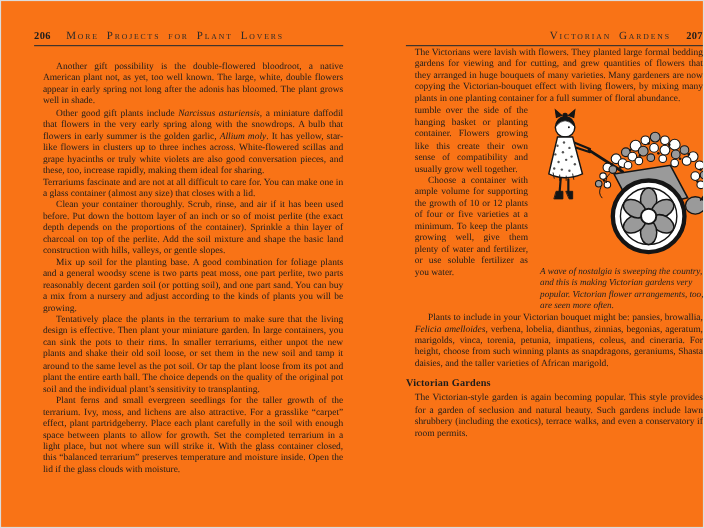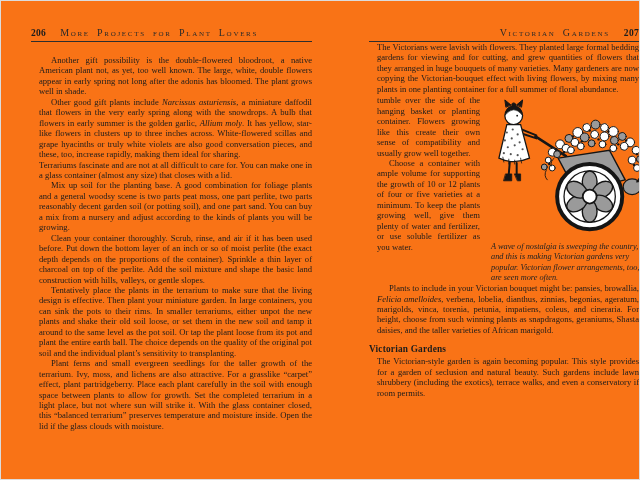--- a/index.html
+++ b/index.html
@@ -48,22 +48,22 @@
     <div class="runhead">
       <span class="pagenum">206</span>
       <span class="rh-title">More Projects for Plant Lovers</span>
     </div>
     <div class="bodytext bodyblock firstpara">
       <p class="indent">Another gift possibility is the double-flowered bloodroot, a native American plant not, as yet, too well known. The large, white, double flowers appear in early spring not long after the adonis has bloomed. The plant grows well in shade.</p>
       <p class="indent"><span>Other good gift plants include </span><i>Narcissus asturiensis</i><span>, a miniature daffodil that flowers in the very early spring along with the snowdrops. A bulb that flowers in early summer is the golden garlic, </span><i>Allium moly</i><span>. It has yellow, star-like flowers in clusters up to three inches across. White-flowered scillas and grape hyacinths or truly white violets are also good conversation pieces, and these, too, increase rapidly, making them ideal for sharing.</span></p>
     </div>
     <div class="bodytext bodyblock">
       <p>Terrariums fascinate and are not at all difficult to care for. You can make one in a glass container (almost any size) that closes with a lid.</p>
+      <p class="indent">Clean your container thoroughly. Scrub, rinse, and air if it has been used before. Put down the bottom layer of an inch or so of moist perlite (the exact depth depends on the proportions of the container). Sprinkle a thin layer of charcoal on top of the perlite. Add the soil mixture and shape the basic land construction with hills, valleys, or gentle slopes.</p>
       <p class="indent">Mix up soil for the planting base. A good combination for foliage plants and a general woodsy scene is two parts peat moss, one part perlite, two parts reasonably decent garden soil (or potting soil), and one part sand. You can buy a mix from a nursery and adjust according to the kinds of plants you will be growing.</p>
-      <p class="indent">Clean your container thoroughly. Scrub, rinse, and air if it has been used before. Put down the bottom layer of an inch or so of moist perlite (the exact depth depends on the proportions of the container). Sprinkle a thin layer of charcoal on top of the perlite. Add the soil mixture and shape the basic land construction with hills, valleys, or gentle slopes.</p>
       <p class="indent">Tentatively place the plants in the terrarium to make sure that the living design is effective. Then plant your miniature garden. In large containers, you can sink the pots to their rims. In smaller terrariums, either unpot the new plants and shake their old soil loose, or set them in the new soil and tamp it around to the same level as the pot soil. Or tap the plant loose from its pot and plant the entire earth ball. The choice depends on the quality of the original pot soil and the individual plant’s sensitivity to transplanting.</p>
       <p class="indent">Plant ferns and small evergreen seedlings for the taller growth of the terrarium. Ivy, moss, and lichens are also attractive. For a grasslike “carpet” effect, plant partridgeberry. Place each plant carefully in the soil with enough space between plants to allow for growth. Set the completed terrarium in a light place, but not where sun will strike it. With the glass container closed, this “balanced terrarium” preserves temperature and moisture inside. Open the lid if the glass clouds with moisture.</p>
     </div>
   </div>
 
   <div class="page page-right">
     <div class="runhead right">
       <span class="rh-title">Victorian Gardens</span>
       <span class="pagenum">207</span>
     </div>

